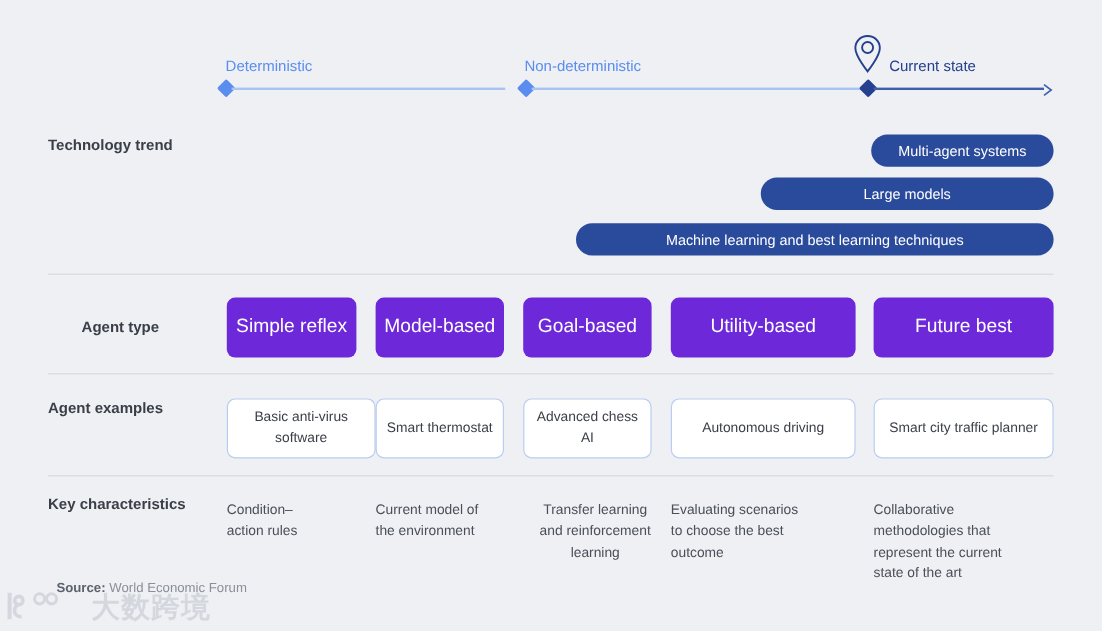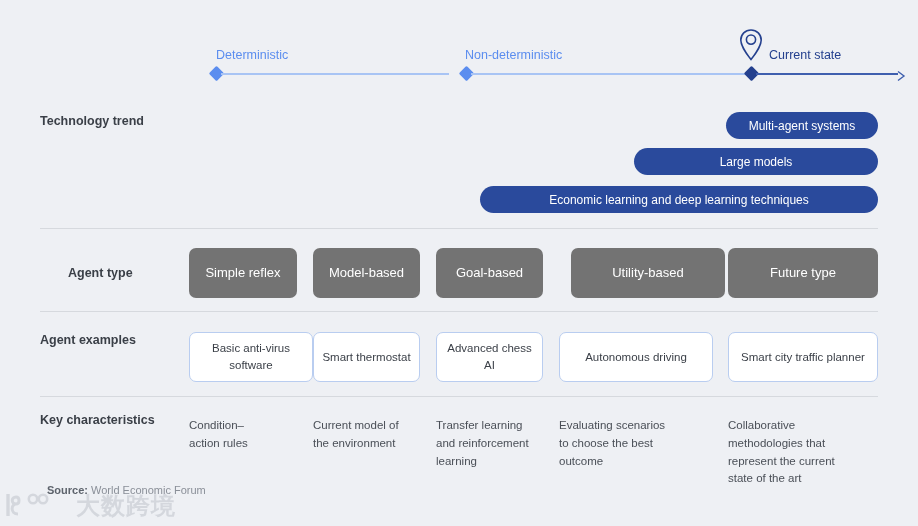--- a/index.html
+++ b/index.html
@@ -17,21 +17,20 @@
     position: absolute;
     inset: 0;
   }
 
   
   .timeline {
     position: absolute;
     left: 0; top: 0;
     width: 732px;
     height: 100px;
-    margin-left: 28px;
   }
   .tl-label {
     position: absolute;
     font-size: 12.5px;
     color: #5b8def;
     white-space: nowrap;
   }
   .tl-label.current {
     color: #24408e;
   }
@@ -89,23 +88,23 @@
     justify-content: center;
     text-align: center;
     white-space: nowrap;
   }
 
   
   .type-card {
     position: absolute;
     height: 50px;
     border-radius: 7px;
-    background: #737373;
+    background: #6d28d9;
     color: #ffffff;
-    font-size: 13px;
+    font-size: 16px;
     display: flex;
     align-items: center;
     justify-content: center;
     text-align: left;
     line-height: 1.3;
   }
 
   
   .ex-card {
     position: absolute;
@@ -192,30 +191,30 @@
       </svg>
     </div>
   </div>
 
   <div class="row-label" style="top:114px;">Technology trend</div>
 
   <div class="pill" style="left:726px; width:152px; top:112px;">Multi-agent systems</div>
 
   <div class="pill" style="left:634px; width:244px; top:148px;">Large models</div>
 
-  <div class="pill" style="left:480px; width:398px; top:186px;">Economic learning and deep learning techniques</div>
+  <div class="pill" style="left:480px; width:398px; top:186px;">Machine learning and best learning techniques</div>
 
   <div class="divider" style="top:228px;"></div>
   <div class="row-label" style="top:266px;margin-left:28px;">Agent type</div>
 
   <div class="type-card" style="left:189px; width:108px; top:248px;">Simple reflex</div>
   <div class="type-card" style="left:313px; width:107px; top:248px;">Model-based</div>
   <div class="type-card" style="left:436px; width:107px; top:248px;">Goal-based</div>
-  <div class="type-card" style="left:559px; width:154px; top:248px;margin-left:12px;">Utility-based</div>
-  <div class="type-card" style="left:728px; width:150px; top:248px;">Future type</div>
+  <div class="type-card" style="left:559px; width:154px; top:248px;">Utility-based</div>
+  <div class="type-card" style="left:728px; width:150px; top:248px;">Future best</div>
 
   <div class="divider" style="top:311px;"></div>
   <div class="row-label" style="top:333px;">Agent examples</div>
 
   <div class="ex-card" style="left:189px; width:124px; top:332px;">Basic anti-virus
 software</div>
   <div class="ex-card" style="left:313px; width:107px; top:332px;">Smart
 thermostat</div>
   <div class="ex-card" style="left:559px; width:154px; top:332px;">Autonomous
 driving</div>
@@ -224,21 +223,21 @@
   <div class="ex-card" style="left:728px; width:150px; top:332px;">Smart city
 traffic planner</div>
 
   <div class="divider" style="top:396px;"></div>
   <div class="row-label" style="top:413px;">Key characteristics</div>
 
   <div class="kc-text" style="left:189px; width:112px; top:417px;">Condition–
 action rules</div>
   <div class="kc-text" style="left:313px; width:118px; top:417px;">Current model of
 the environment</div>
-  <div class="kc-text" style="left:436px; width:120px; top:417px;">Transfer learning
+  <div class="kc-text" style="left:436px; width:120px; top:417px;text-align:center;">Transfer learning
 and reinforcement
 learning</div>
   <div class="kc-text" style="left:559px; width:150px; top:417px;">Evaluating scenarios
 to choose the best
 outcome</div>
   <div class="kc-text" style="left:728px; width:155px; top:417px;">Collaborative
 methodologies that
 represent the current
 state of the art</div>
 

